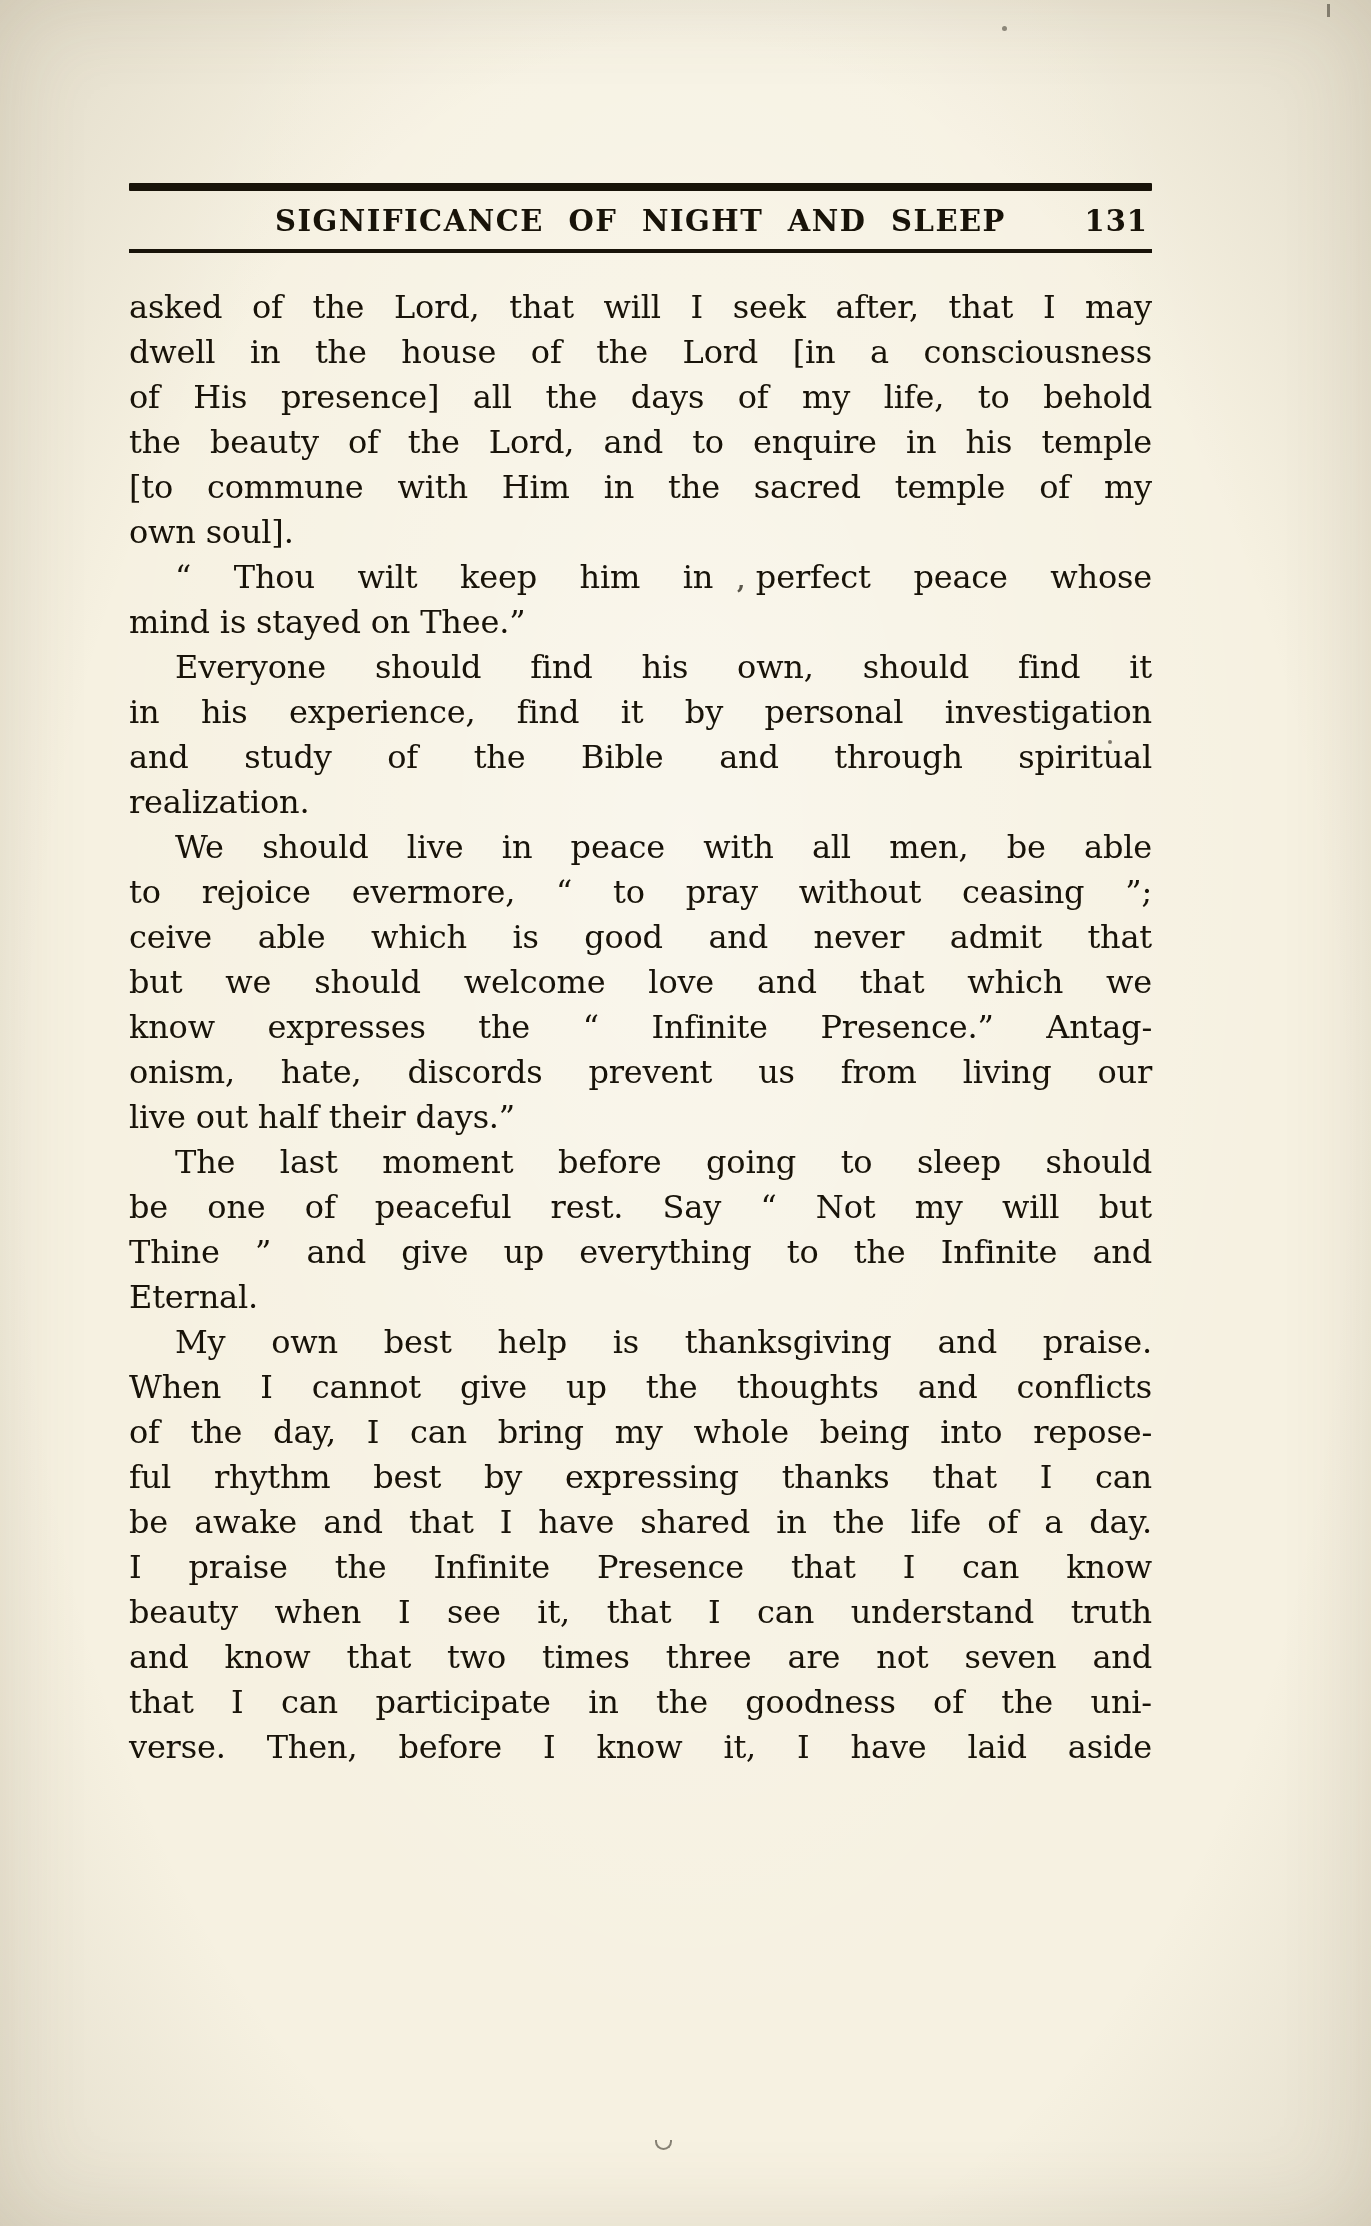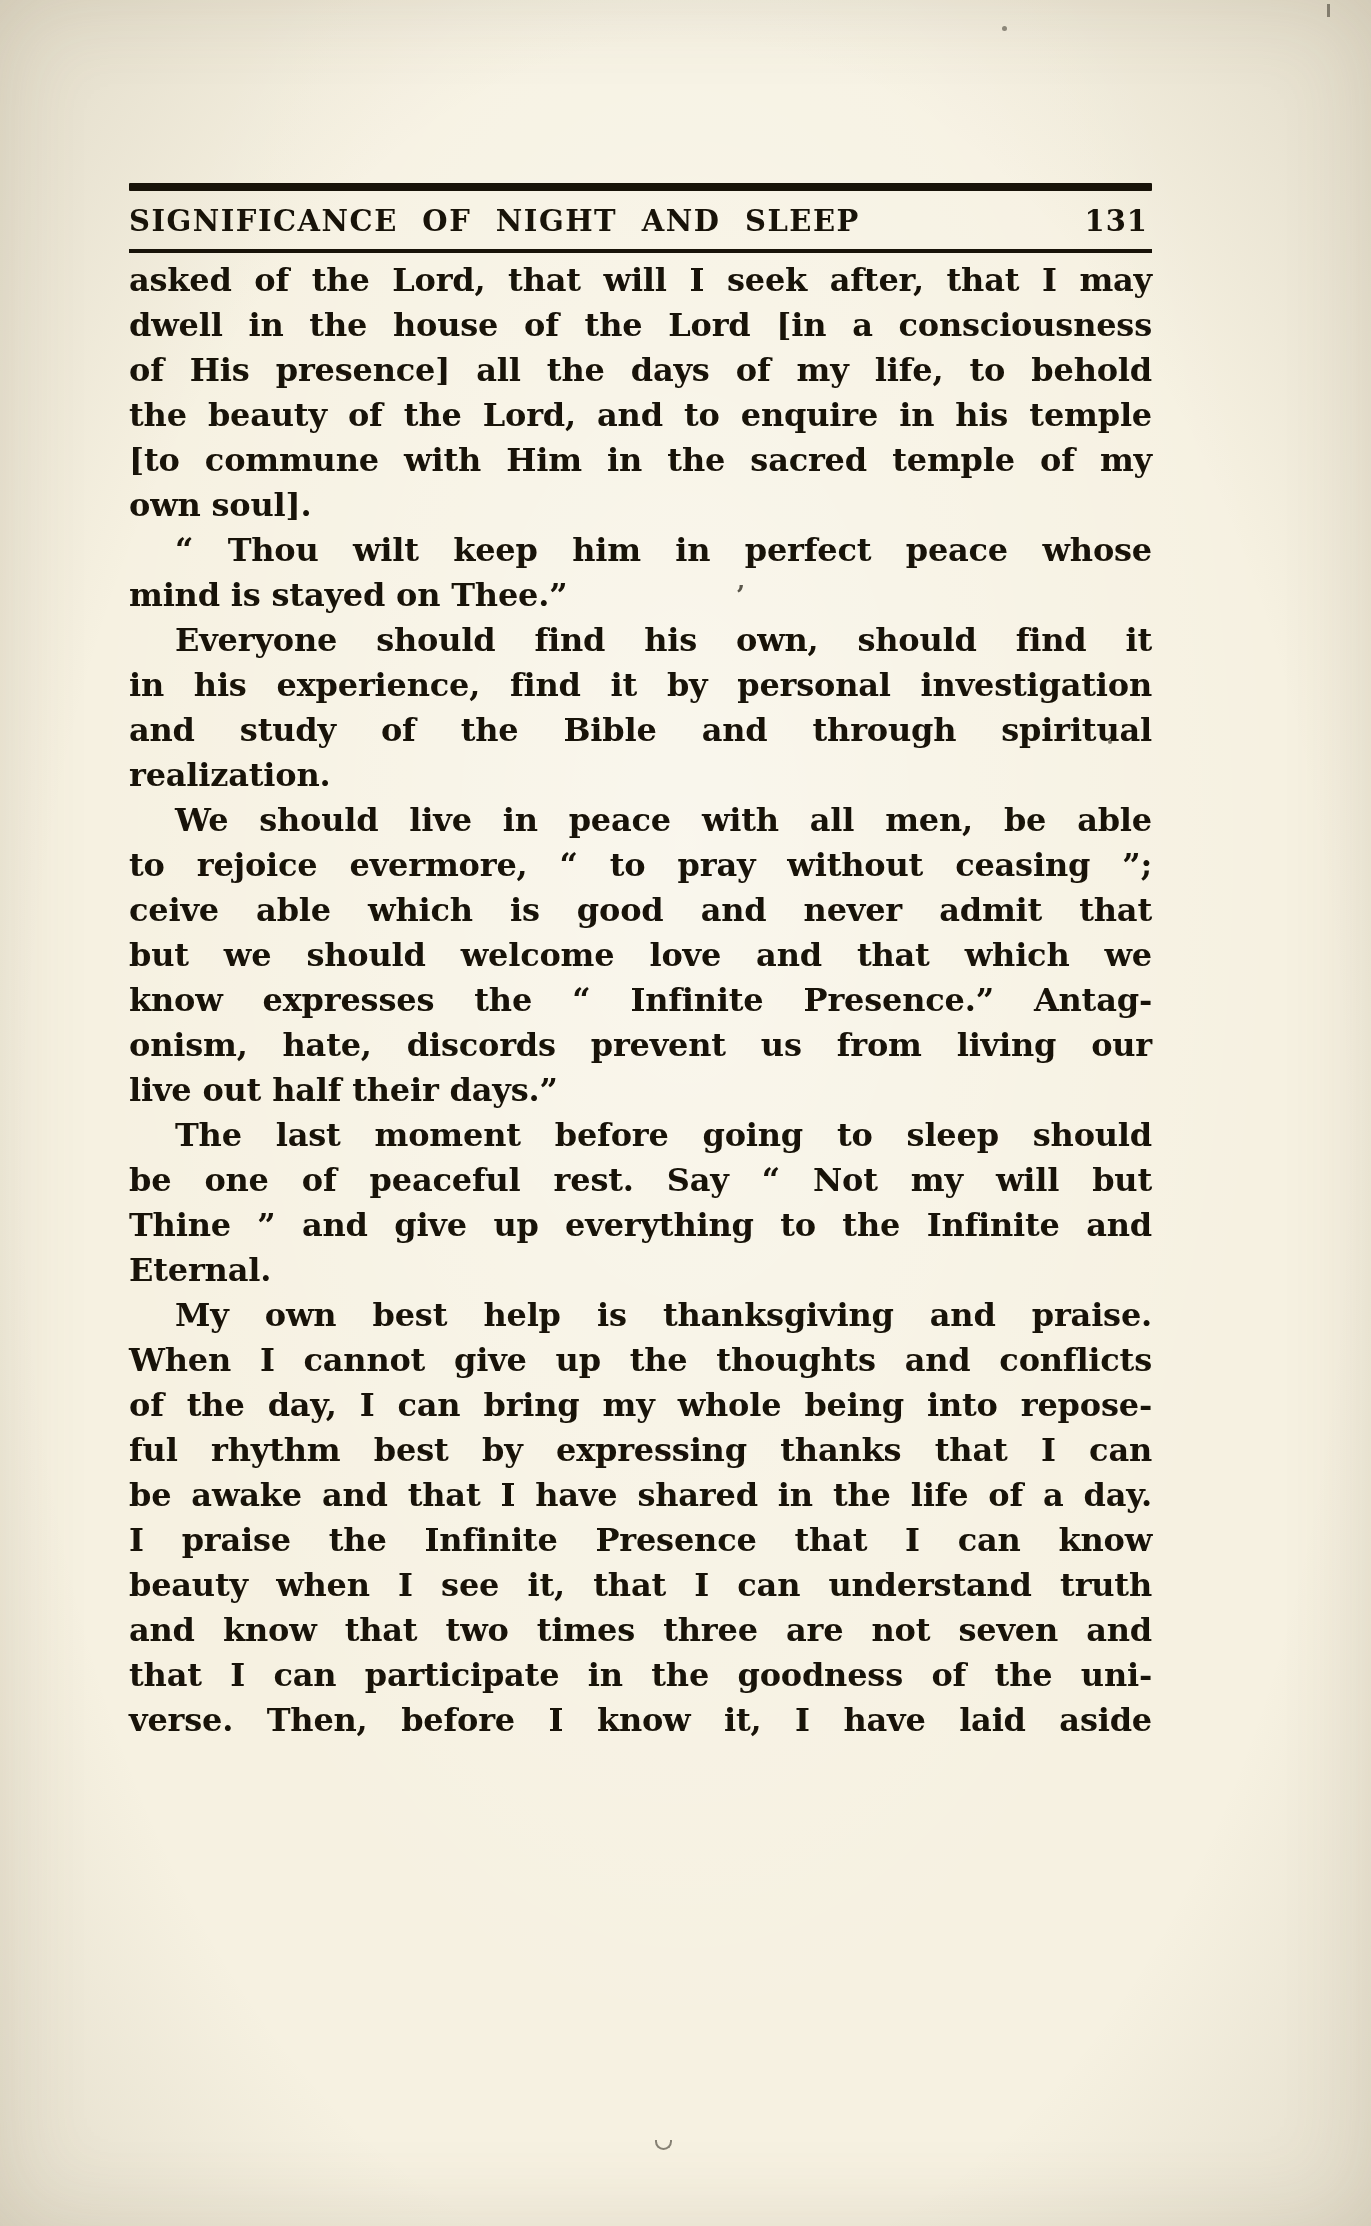--- a/index.html
+++ b/index.html
@@ -33,38 +33,39 @@
   .rule { background: var(--ink); }
   .rule-thick { height: 8px; border-radius: 1px; }
   .rule-thin  { height: 4px; margin-top: 9px; }
   .header-row {
     position: relative;
     margin-top: 11px;
     height: 38px;
   }
   .running-title {
     display: block;
+    text-align: center;
     font-weight: 700;
     font-size: 29px;
     letter-spacing: 1.5px;
     word-spacing: 13px;
     line-height: 38px;
   }
   .page-number {
     position: absolute;
     right: 4px;
     top: 0;
     font-weight: 700;
     font-size: 29px;
     line-height: 38px;
     letter-spacing: 1px;
   }
   .body-text {
-    margin-top: 5px;
-    font-weight: 700;
+    margin-top: 32px;
+    font-weight: 400;
     font-size: 32px;
     line-height: 45px;
     letter-spacing: -0.2px;
   }
   .line {
     text-align: justify;
     text-align-last: justify;
   }
   .line.lastline { text-align-last: left; }
   .line.indent { text-indent: 46px; }

